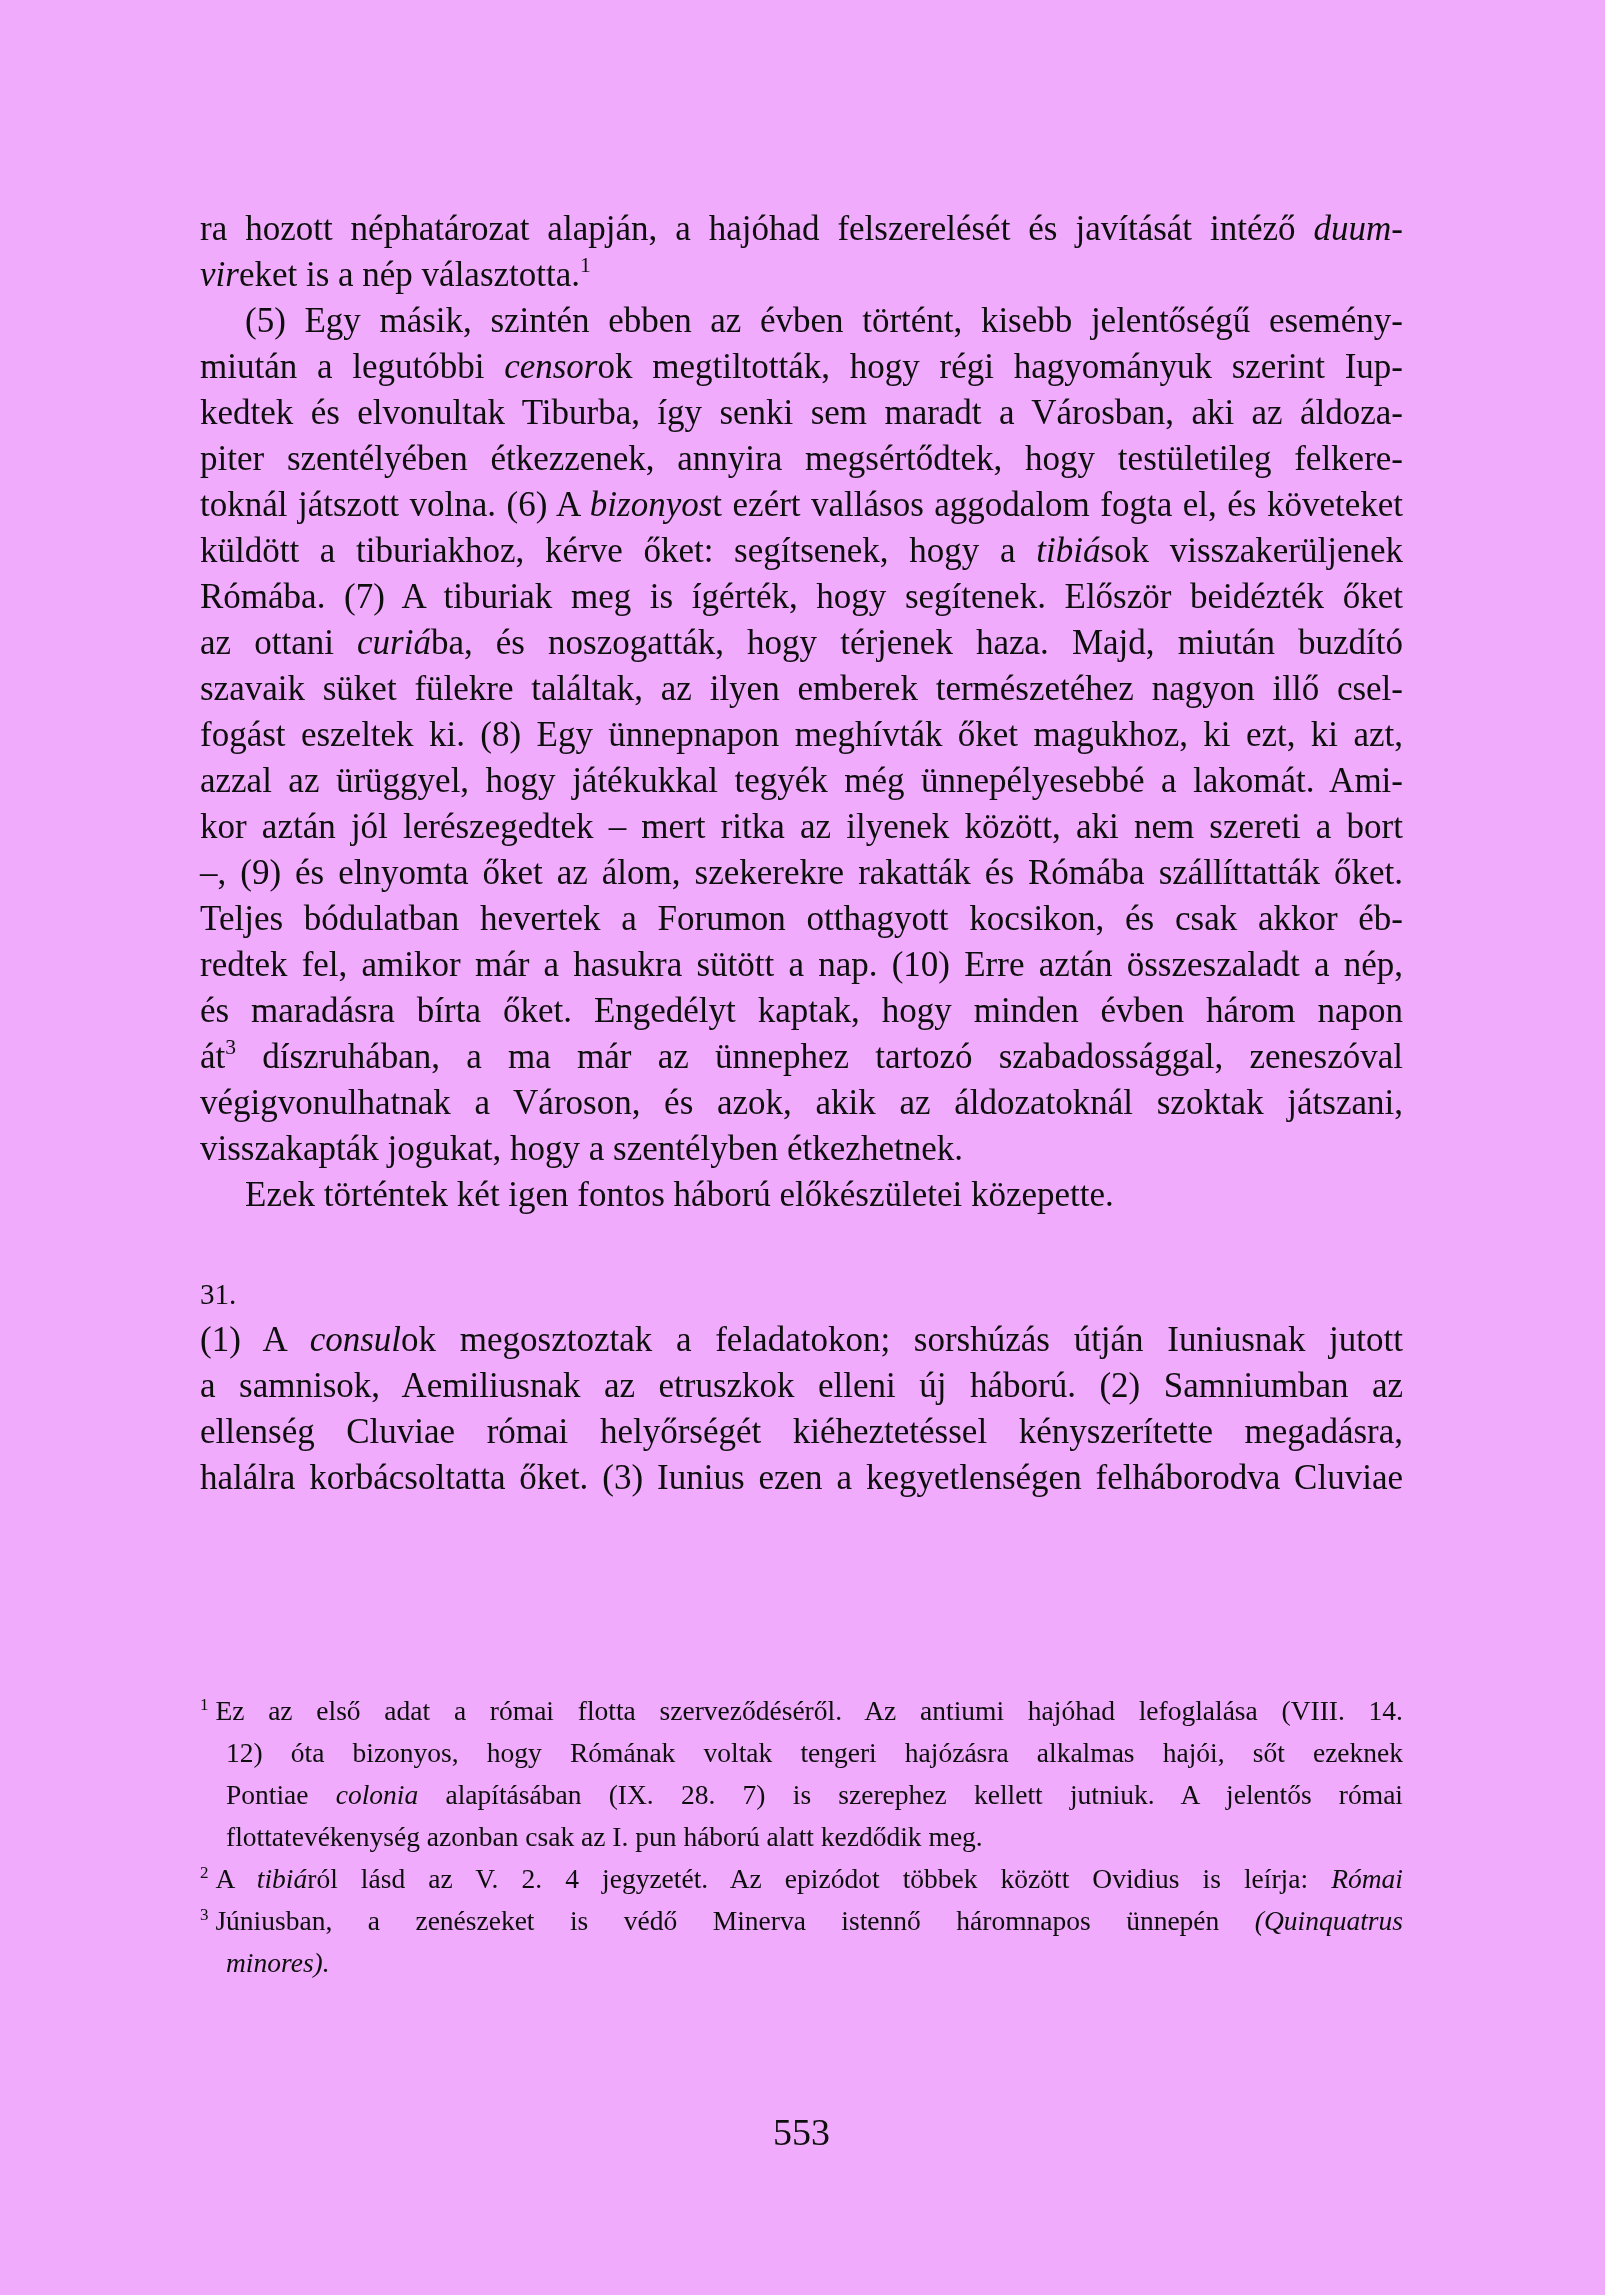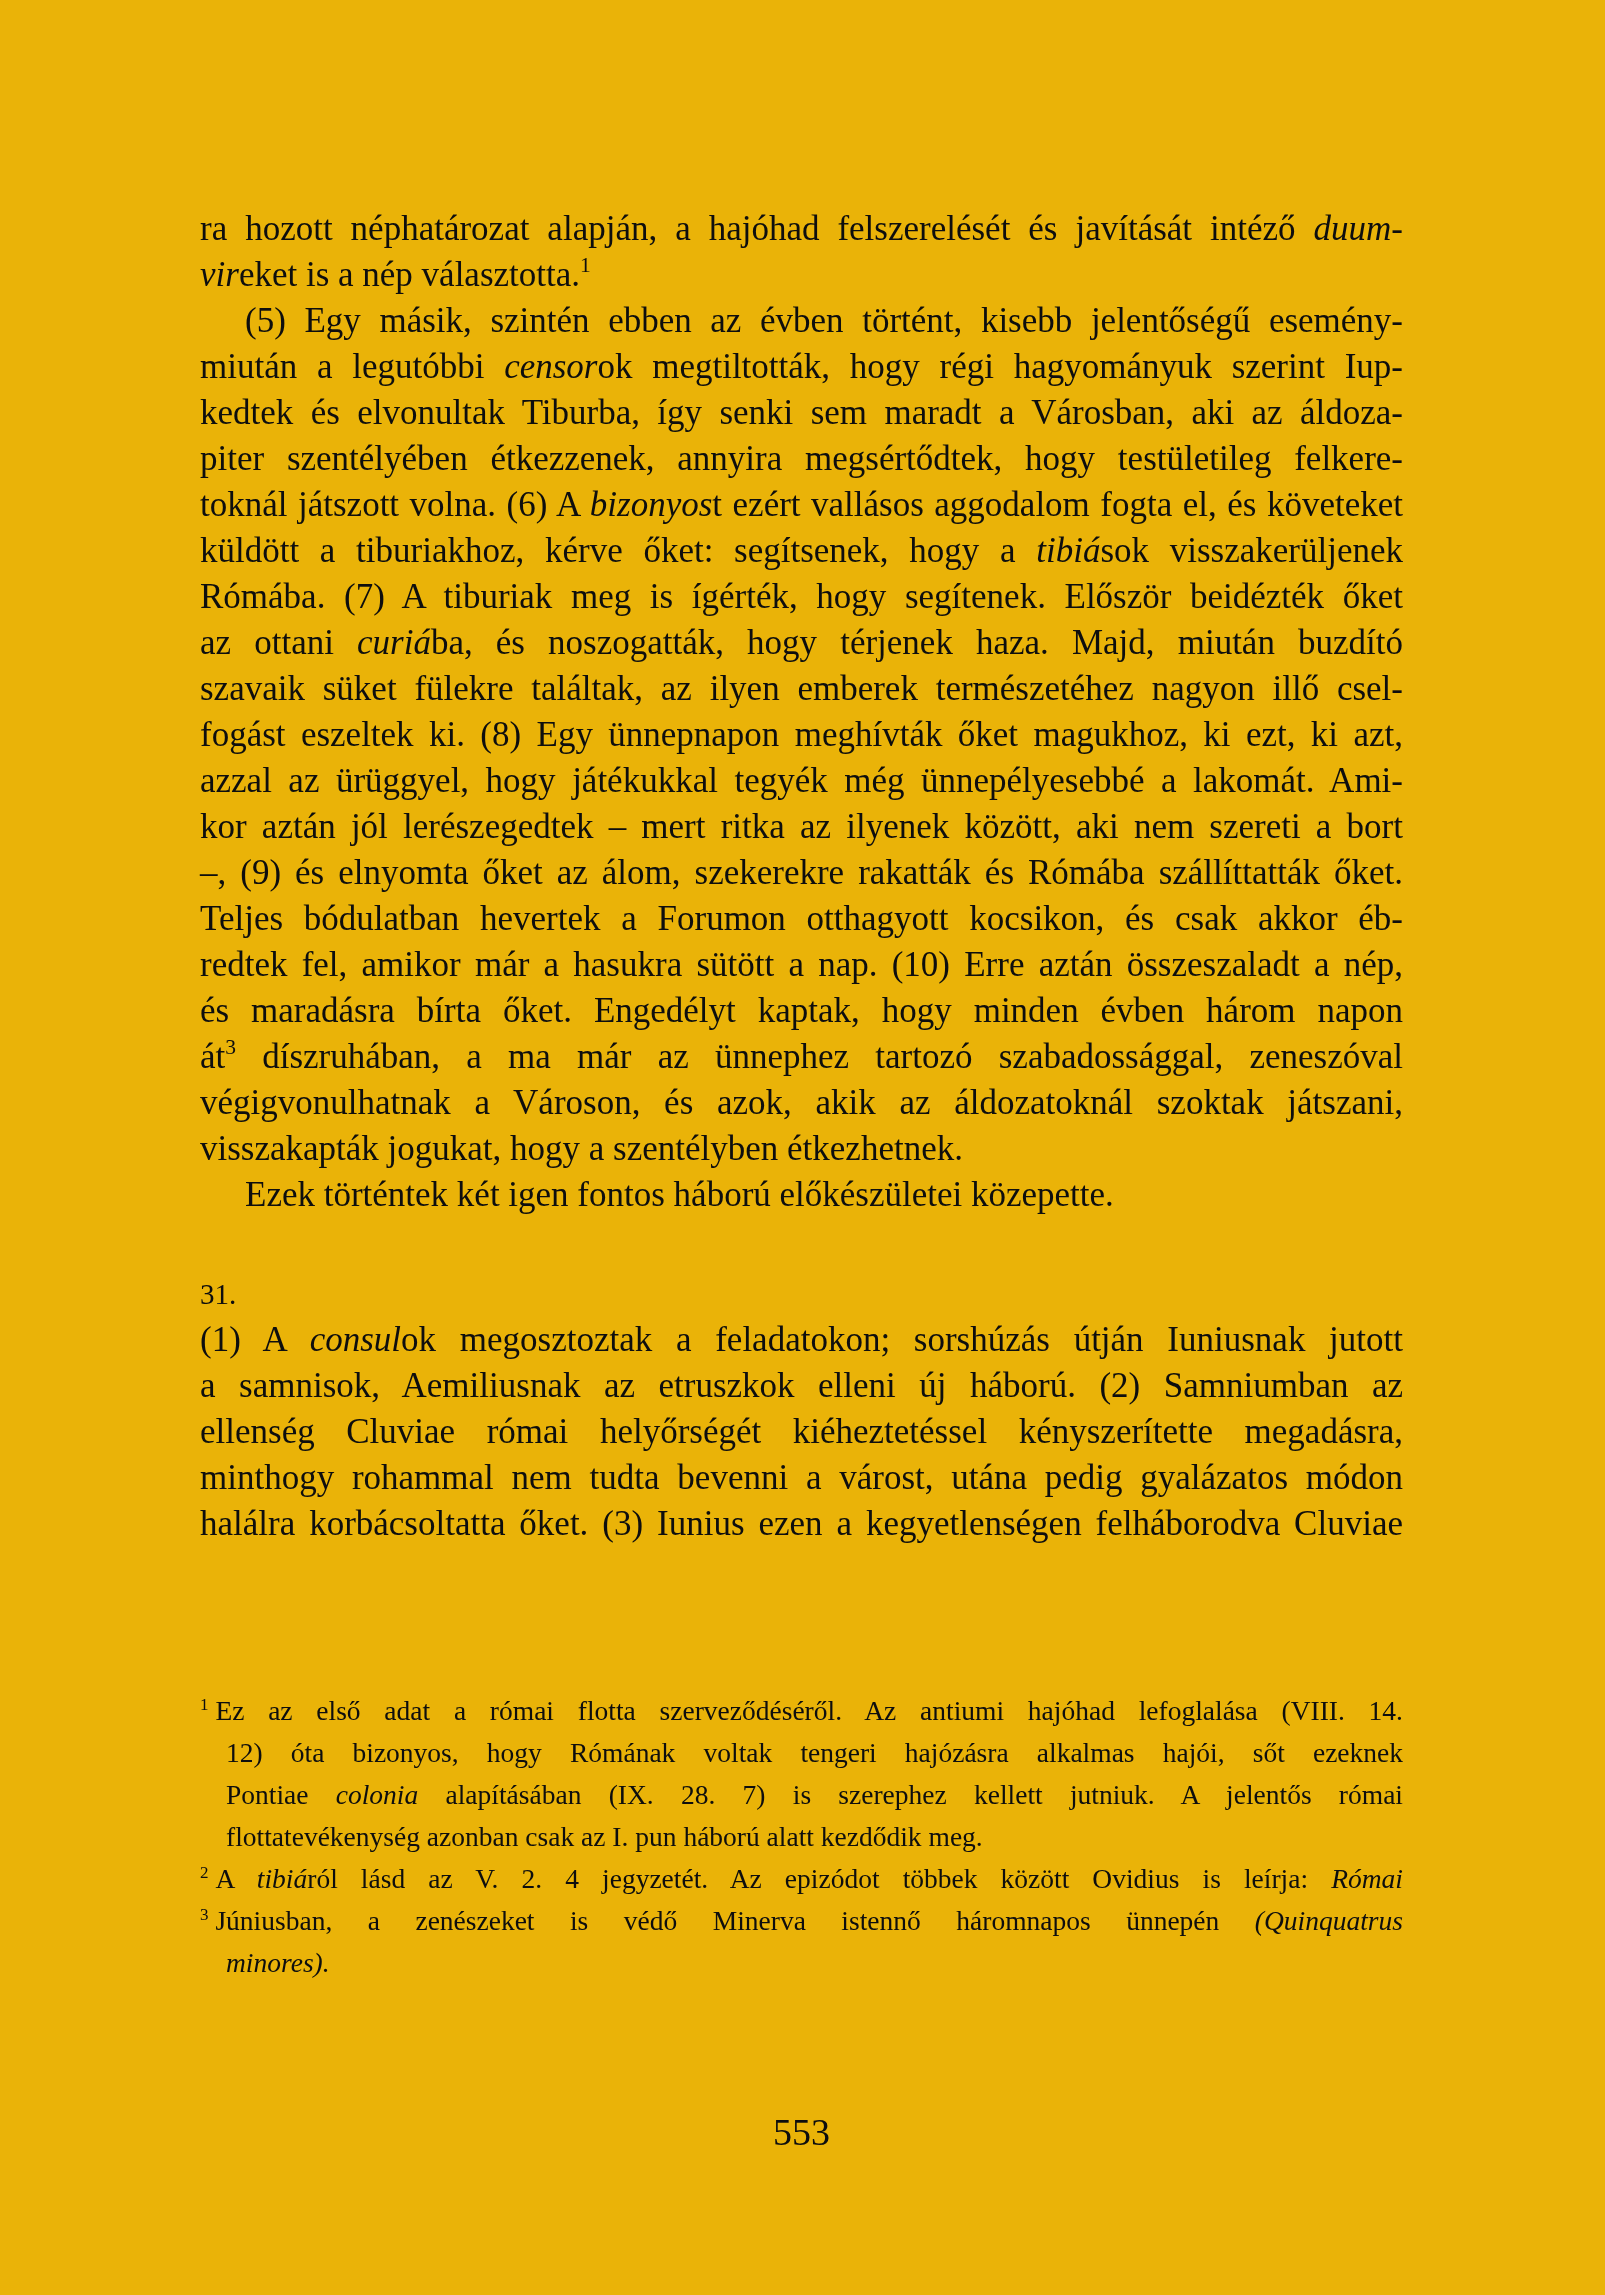--- a/index.html
+++ b/index.html
@@ -6,21 +6,21 @@
   html, body { margin: 0; padding: 0; }
   body {
     width: 1605px; height: 2295px;
     background: #ffffff;
     font-family: "Liberation Serif", "DejaVu Serif", serif;
     color: #0e0e0e;
   }
   .page {
     position: relative;
     width: 1605px; height: 2295px;
-    background: #eab308;
+    background: #f0abfc;
     overflow: hidden;
   }
   .bodytext {
     position: absolute;
     left: 200px; top: 206px;
     width: 1203px;
   }
   .line {
     font-size: 35px;
     line-height: 46px;
@@ -101,21 +101,20 @@
         <div class="line lastline" style=""><span>visszakapták jogukat, hogy a szentélyben étkezhetnek.</span></div>
       </div>
       <div class="para indent">
         <div class="line lastline" style=""><span>Ezek történtek két igen fontos háború előkészületei közepette.</span></div>
       </div>
       <div class="heading" style="">31.</div>
       <div class="para">
         <div class="line" style=""><span>(1) A </span><span class="it">consul</span><span>ok megosztoztak a feladatokon; sorshúzás útján Iuniusnak jutott</span></div>
         <div class="line" style=""><span>a samnisok, Aemiliusnak az etruszkok elleni új háború. (2) Samniumban az</span></div>
         <div class="line" style=""><span>ellenség Cluviae római helyőrségét kiéheztetéssel kényszerítette megadásra,</span></div>
-        <div class="line" style=""><span>minthogy rohammal nem tudta bevenni a várost, utána pedig gyalázatos módon</span></div>
         <div class="line" style=""><span>halálra korbácsoltatta őket. (3) Iunius ezen a kegyetlenségen felháborodva Cluviae</span></div>
       </div>
     </main>
   <section class="footnotes">
       <div class="footnote">
         <div class="fline first" style=""><sup class="fnmark">1</sup><span>Ez az első adat a római flotta szerveződéséről. Az antiumi hajóhad lefoglalása (VIII. 14.</span></div>
         <div class="fline" style=""><span>12) óta bizonyos, hogy Rómának voltak tengeri hajózásra alkalmas hajói, sőt ezeknek</span></div>
         <div class="fline" style=""><span>Pontiae </span><span class="it">colonia</span><span> alapításában (IX. 28. 7) is szerephez kellett jutniuk. A jelentős római</span></div>
         <div class="fline lastline" style=""><span>flottatevékenység azonban csak az I. pun háború alatt kezdődik meg.</span></div>
       </div>

